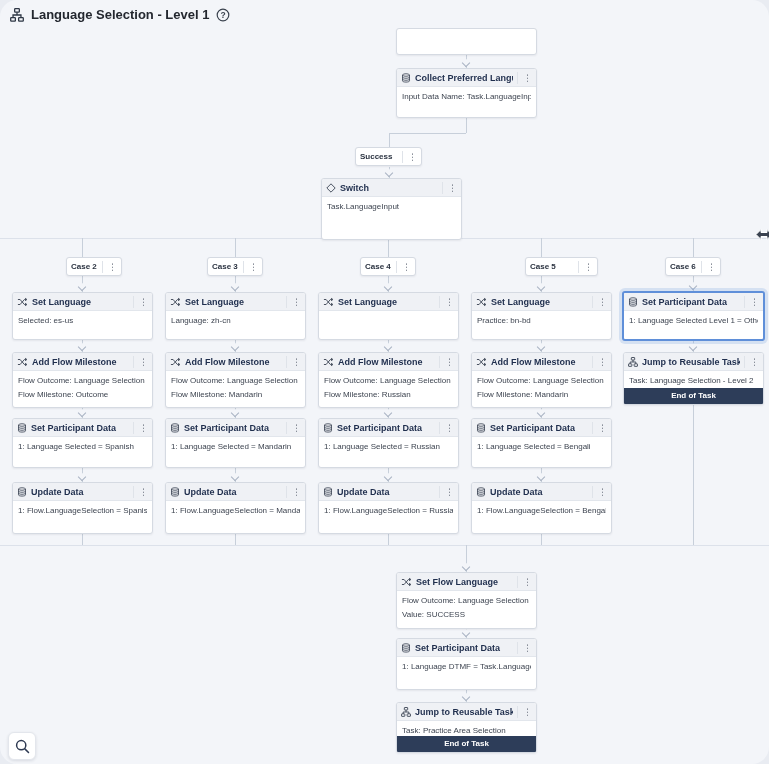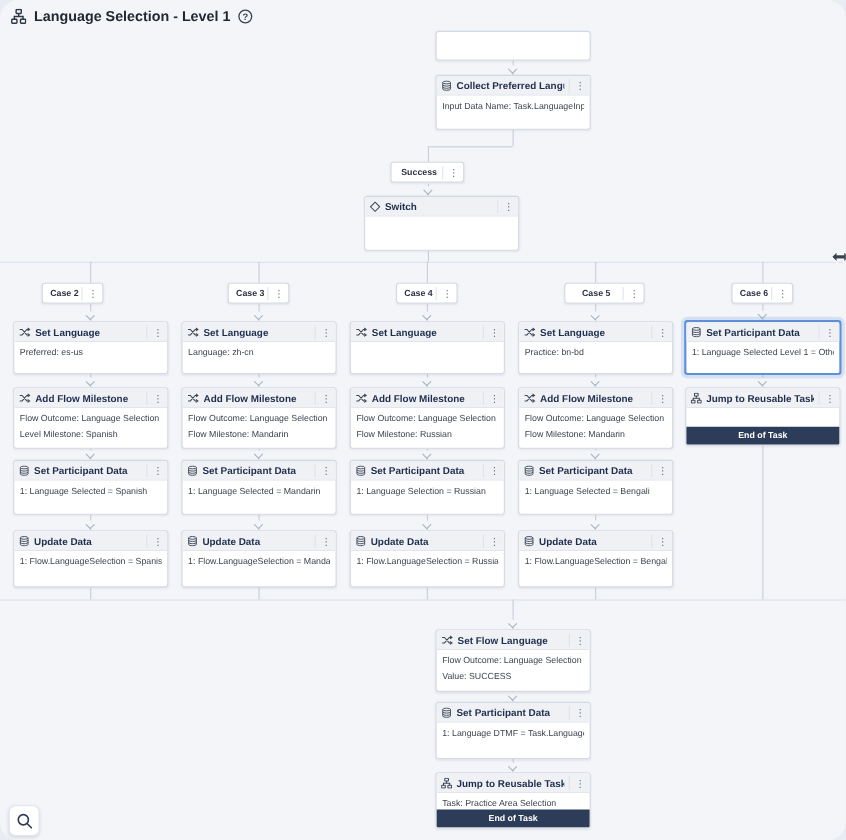--- a/index.html
+++ b/index.html
@@ -30,21 +30,21 @@
            padding-left:5px; border-left:1px solid #dfe3e9; cursor:pointer; }
   .nbody { padding:3px 5px 0 5px; font-size:8px; color:#3d4450; }
   .nline { white-space:nowrap; overflow:hidden; line-height:14px; }
   .endbar { position:absolute; left:0; right:0; bottom:0; height:16px; background:#2d3d59;
             color:#fff; font-size:8px; font-weight:bold; text-align:center; line-height:16px;
             border-radius:0 0 1px 1px; }
   
   .badge { position:absolute; height:19px; background:#fff; border:1px solid #d5dae2;
            border-radius:3px; display:flex; align-items:center; padding:0 4px;
            box-shadow:0 1px 2px rgba(25,35,55,.07); }
-  .blabel { flex:1; text-align:center; font-size:8px; font-weight:bold; color:#2a3240; white-space:nowrap; }
+  .blabel { flex:1; text-align:left; font-size:8px; font-weight:bold; color:#2a3240; white-space:nowrap; }
   
   .zoom-btn { position:absolute; left:8px; top:732px; width:28px; height:28px; background:#fff;
               border:1px solid #e3e6ec; border-radius:6px; display:flex; align-items:center;
               justify-content:center; box-shadow:0 1px 3px rgba(25,35,55,.12); cursor:pointer; }
   
   .cursor-resize { position:absolute; left:755px; top:227px; }
 </style>
 </head>
 <body>
 
@@ -156,45 +156,48 @@
     <div class="nbody">
         <div class="nline">Input Data Name: Task.LanguageInput</div>
       </div>
   </div>
 
   <div class="badge" style="left:355px;top:147px;width:67px">
     <span class="blabel">Success</span>
     <span class="kebab">⋮</span>
   </div>
 
-  <div class="node" style="left:331px;top:178px;height:50px">
+  <div class="node" style="left:321px;top:178px;height:62px">
     <div class="nhead">
       <span class="nicon">
         <svg width="10" height="10" viewBox="0 0 12 12">
             <path d="M6 1 L11 6 L6 11 L1 6 Z" fill="none" stroke="currentColor" stroke-width="1.1"></path>
           </svg>
       </span>
       <span class="ntitle">Switch</span>
       <span class="kebab">⋮</span>
     </div>
-  </div>
-
-  <div class="badge" style="left:38px;top:257px;width:56px">
+    <div class="nbody">
+        <div class="nline">Task.LanguageInput</div>
+      </div>
+  </div>
+
+  <div class="badge" style="left:66px;top:257px;width:56px">
     <span class="blabel">Case 2</span>
     <span class="kebab">⋮</span>
   </div>
   <div class="badge" style="left:207px;top:257px;width:56px">
     <span class="blabel">Case 3</span>
     <span class="kebab">⋮</span>
   </div>
   <div class="badge" style="left:360px;top:257px;width:56px">
     <span class="blabel">Case 4</span>
     <span class="kebab">⋮</span>
   </div>
-  <div class="badge" style="left:513px;top:257px;width:73px">
+  <div class="badge" style="left:525px;top:257px;width:73px">
     <span class="blabel">Case 5</span>
     <span class="kebab">⋮</span>
   </div>
   <div class="badge" style="left:665px;top:257px;width:56px">
     <span class="blabel">Case 6</span>
     <span class="kebab">⋮</span>
   </div>
 
   <div class="node" style="left:12px;top:292px;height:48px">
     <div class="nhead">
@@ -203,39 +206,39 @@
             <g fill="none" stroke="currentColor" stroke-width="1.1">
         <path d="M1 3 h2.6 l5.2 6 H11 M1 9 h2.6 l5.2-6 H11"></path>
               <path d="M9.6 1.4 L11.8 3 L9.6 4.6 M9.6 7.4 L11.8 9 L9.6 10.6"></path>
             </g>
           </svg>
       </span>
       <span class="ntitle">Set Language</span>
       <span class="kebab">⋮</span>
     </div>
     <div class="nbody">
-        <div class="nline">Preferred: es-us</div>
+        <div class="nline">Selected: es-us</div>
       </div>
   </div>
   <div class="node" style="left:12px;top:352px;height:56px">
     <div class="nhead">
       <span class="nicon">
         <svg width="11" height="10" viewBox="0 0 13 12">
             <g fill="none" stroke="currentColor" stroke-width="1.1">
         <path d="M1 3 h2.6 l5.2 6 H11 M1 9 h2.6 l5.2-6 H11"></path>
               <path d="M9.6 1.4 L11.8 3 L9.6 4.6 M9.6 7.4 L11.8 9 L9.6 10.6"></path>
             </g>
           </svg>
       </span>
       <span class="ntitle">Add Flow Milestone</span>
       <span class="kebab">⋮</span>
     </div>
     <div class="nbody">
       <div class="nline">Flow Outcome: Language Selection</div>
-      <div class="nline">Level Milestone: Spanish</div>
+      <div class="nline">Flow Milestone: Outcome</div>
     </div>
   </div>
   <div class="node" style="left:12px;top:418px;height:50px">
     <div class="nhead">
       <span class="nicon">
         <svg width="10" height="10" viewBox="0 0 12 12">
             <g fill="none" stroke="currentColor" stroke-width="1">
         <ellipse cx="6" cy="2.4" rx="4.2" ry="1.5"></ellipse>
               <path d="M1.8 2.4 v7 c0 2 8.4 2 8.4 0 v-7 M1.8 4.8 c0 2 8.4 2 8.4 0 M1.8 7.2 c0 2 8.4 2 8.4 0"></path>
             </g>
@@ -375,21 +378,21 @@
             <g fill="none" stroke="currentColor" stroke-width="1">
         <ellipse cx="6" cy="2.4" rx="4.2" ry="1.5"></ellipse>
               <path d="M1.8 2.4 v7 c0 2 8.4 2 8.4 0 v-7 M1.8 4.8 c0 2 8.4 2 8.4 0 M1.8 7.2 c0 2 8.4 2 8.4 0"></path>
             </g>
           </svg>
       </span>
       <span class="ntitle">Set Participant Data</span>
       <span class="kebab">⋮</span>
     </div>
     <div class="nbody">
-        <div class="nline">1: Language Selection = Russian</div>
+        <div class="nline">1: Language Selected = Russian</div>
       </div>
   </div>
   <div class="node" style="left:318px;top:482px;height:52px">
     <div class="nhead">
       <span class="nicon">
         <svg width="10" height="10" viewBox="0 0 12 12">
             <g fill="none" stroke="currentColor" stroke-width="1">
         <ellipse cx="6" cy="2.4" rx="4.2" ry="1.5"></ellipse>
               <path d="M1.8 2.4 v7 c0 2 8.4 2 8.4 0 v-7 M1.8 4.8 c0 2 8.4 2 8.4 0 M1.8 7.2 c0 2 8.4 2 8.4 0"></path>
             </g>
@@ -498,20 +501,23 @@
         <rect x="4" y="0.6" width="4" height="3" rx="0.5"></rect>
               <rect x="0.6" y="8.2" width="4" height="3" rx="0.5"></rect>
         <rect x="7.4" y="8.2" width="4" height="3" rx="0.5"></rect>
               <path d="M6 3.6 V6 M2.6 8.2 V6 h6.8 v2.2"></path>
             </g>
           </svg>
       </span>
       <span class="ntitle">Jump to Reusable Task</span>
       <span class="kebab">⋮</span>
     </div>
+    <div class="nbody">
+        <div class="nline">Task: Language Selection - Level 2</div>
+      </div>
     <div class="endbar">End of Task</div>
   </div>
 
   <div class="node" style="left:396px;top:572px;height:57px">
     <div class="nhead">
       <span class="nicon">
         <svg width="11" height="10" viewBox="0 0 13 12">
             <g fill="none" stroke="currentColor" stroke-width="1.1">
         <path d="M1 3 h2.6 l5.2 6 H11 M1 9 h2.6 l5.2-6 H11"></path>
               <path d="M9.6 1.4 L11.8 3 L9.6 4.6 M9.6 7.4 L11.8 9 L9.6 10.6"></path>

